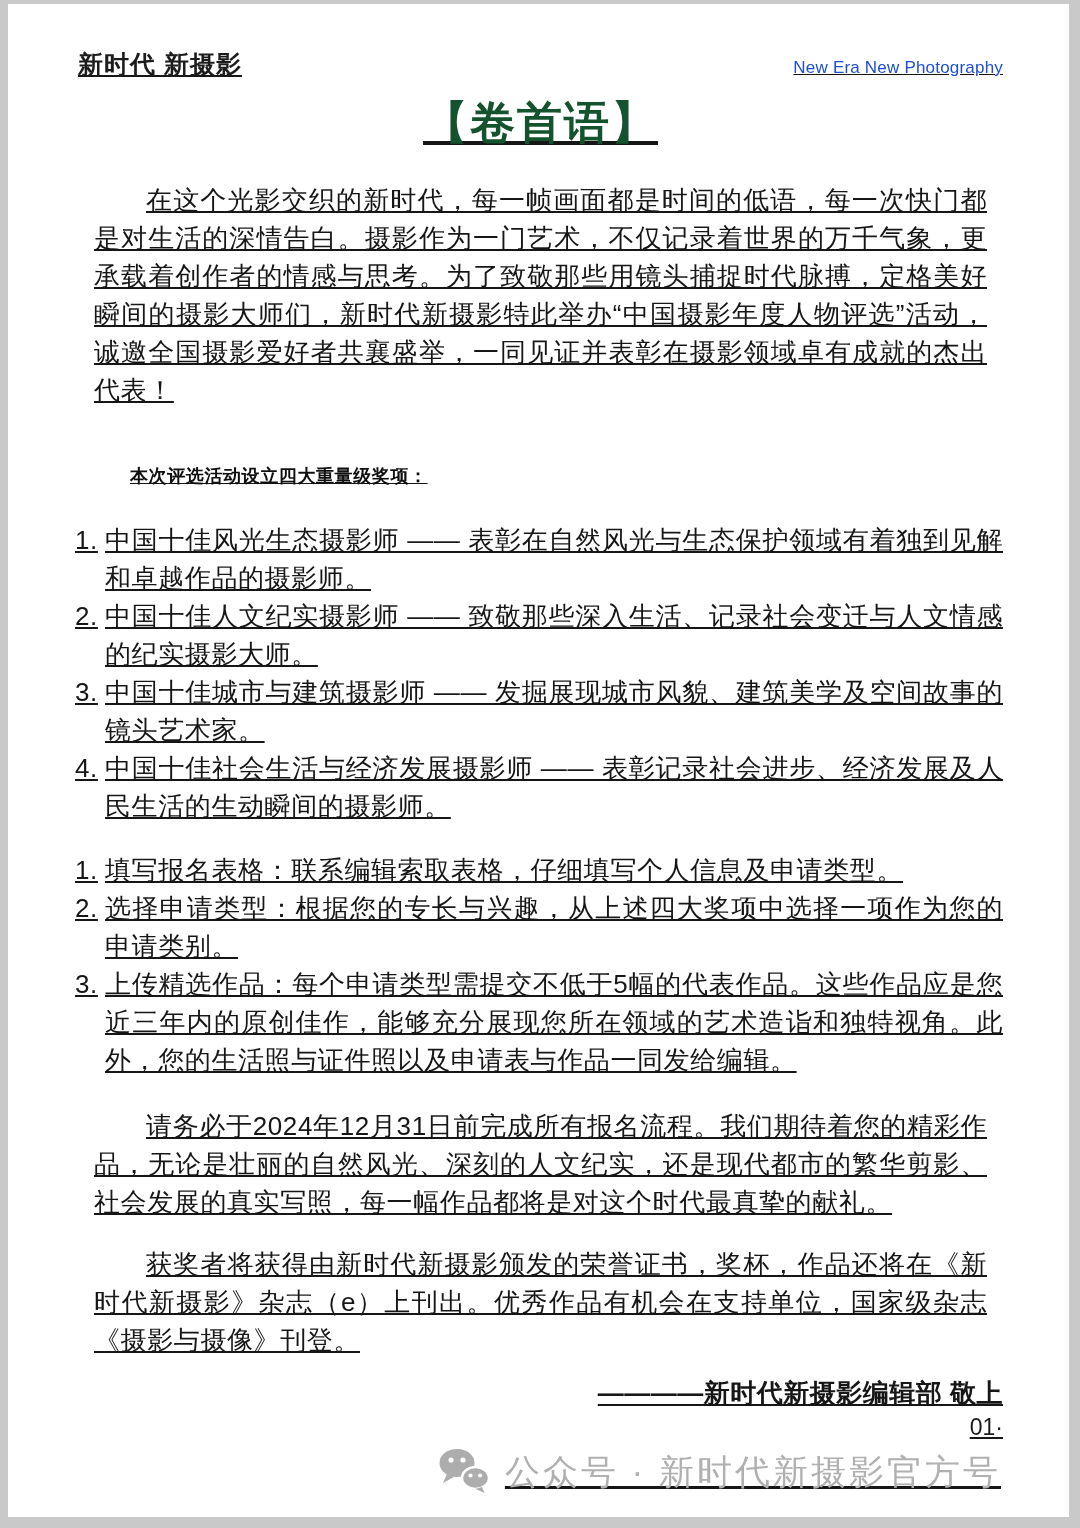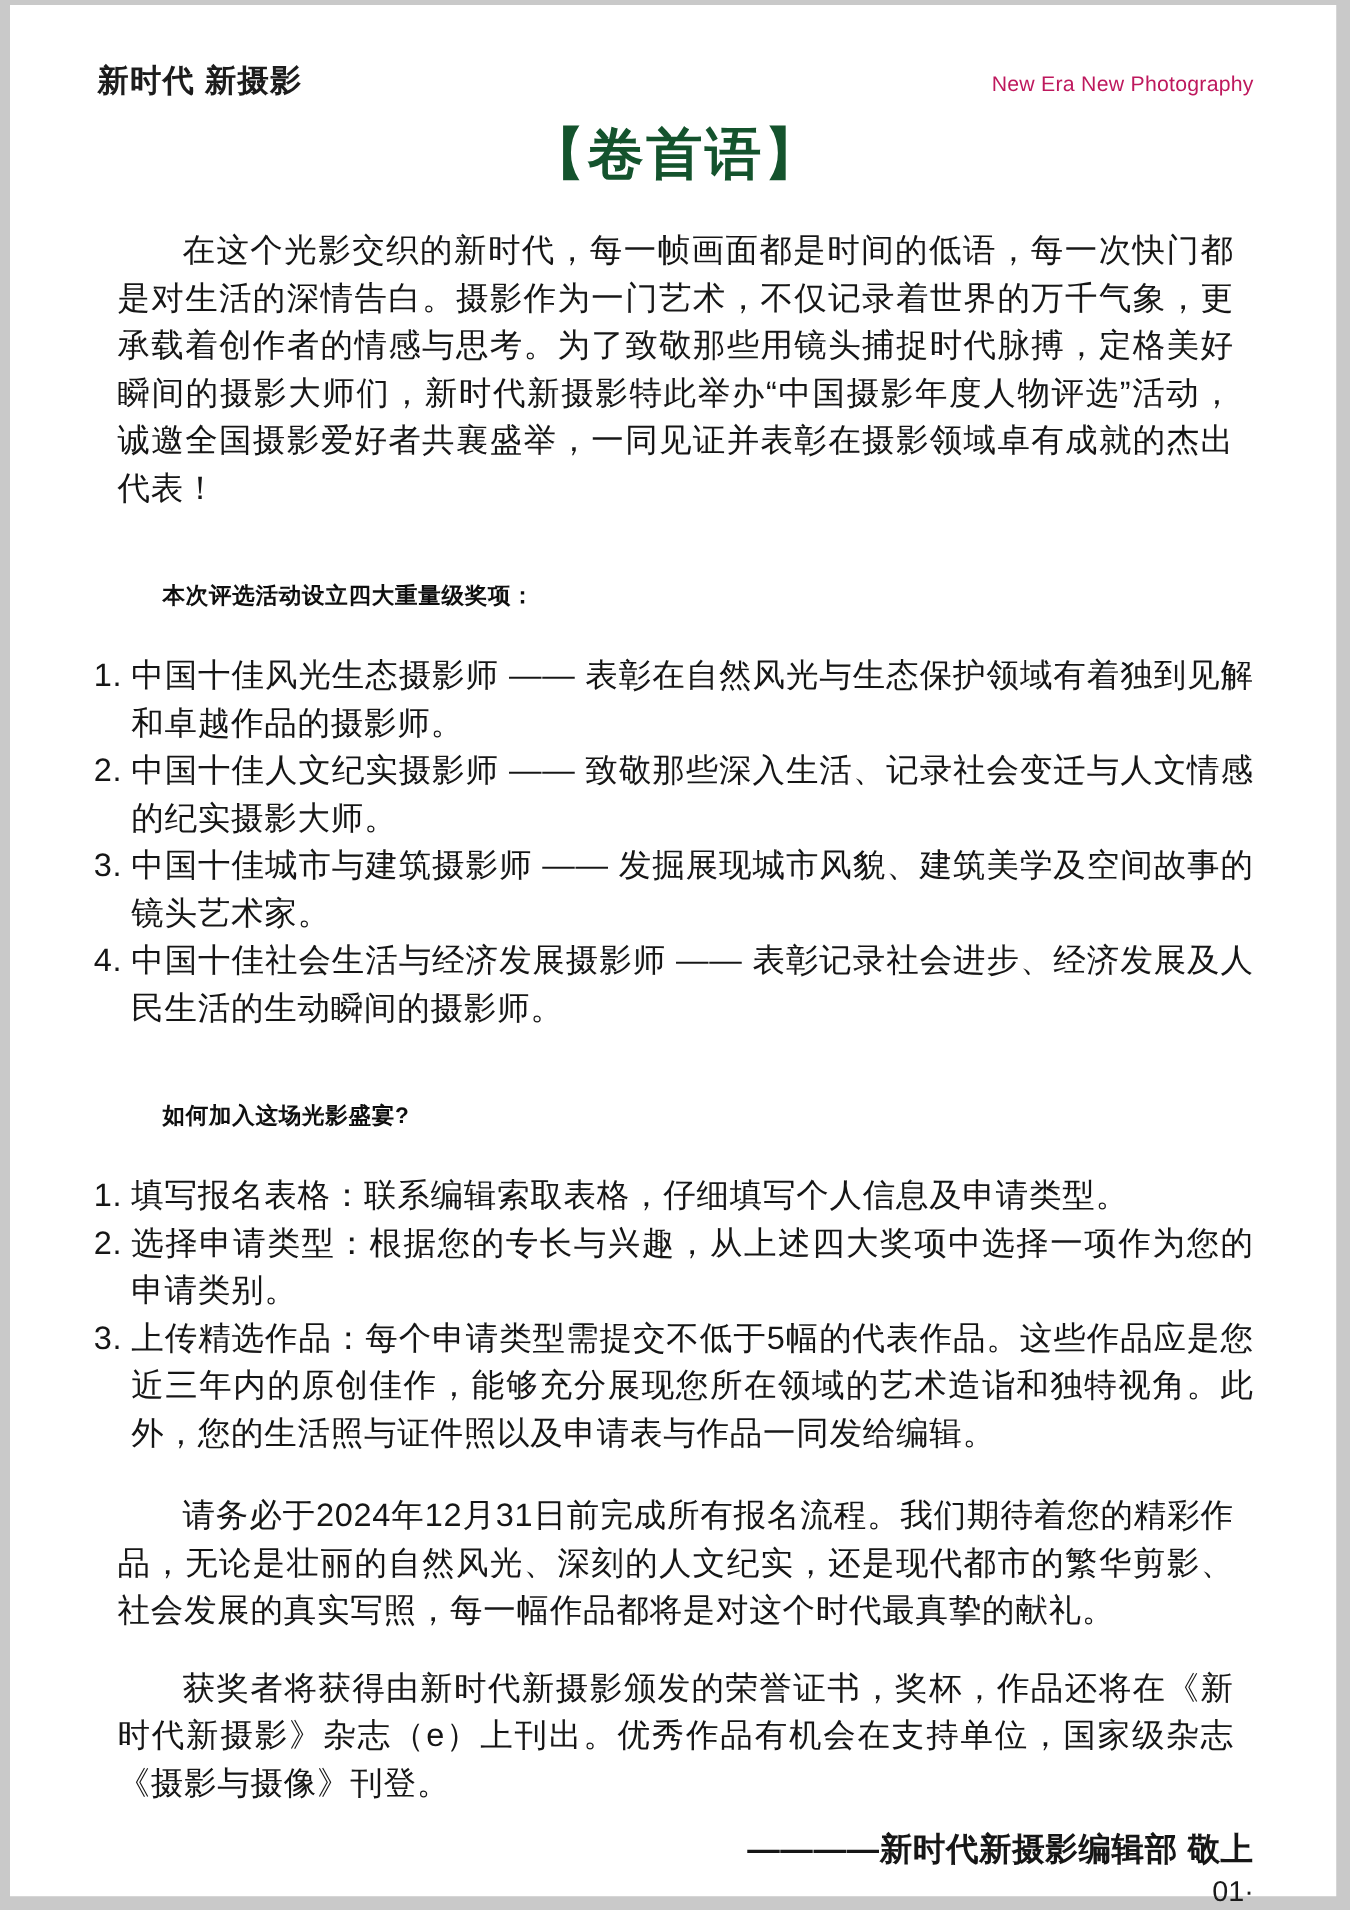--- a/index.html
+++ b/index.html
@@ -9,28 +9,29 @@
     font-family: "Liberation Sans", "DejaVu Sans", sans-serif;
     overflow: hidden;
   }
   .page {
     position: absolute;
     left: 8px; right: 11px; top: 4px; bottom: 11px;
     background: #ffffff;
     padding: 44px 66px 4px 70px;
     box-sizing: border-box;
     color: #161616;
+    text-decoration: underline;
   }
   .header {
     display: flex;
     justify-content: space-between;
     align-items: baseline;
   }
   .brand-zh { font-size: 25px; font-weight: 600; letter-spacing: 1px; color: #1c1c1c; }
-  .brand-en { font-size: 17px; font-weight: 500; color: #be185d; letter-spacing: 0.2px; text-align: center; }
+  .brand-en { font-size: 17px; font-weight: 500; color: #1d4ed8; letter-spacing: 0.2px; text-align: center; }
   .title {
     margin-top: 12px;
     text-align: center;
     font-size: 45px;
     font-weight: 800;
     letter-spacing: 2px;
     color: #14532d;
   }
   .body-text {
     font-size: 26px;
@@ -118,21 +119,20 @@
     <div class="li">
       <span class="num">3.</span>
       <span class="li-text">中国十佳城市与建筑摄影师 —— 发掘展现城市风貌、建筑美学及空间故事的镜头艺术家。</span>
     </div>
     <div class="li">
       <span class="num">4.</span>
       <span class="li-text">中国十佳社会生活与经济发展摄影师 —— 表彰记录社会进步、经济发展及人民生活的生动瞬间的摄影师。</span>
     </div>
   </div>
 
-  <p class="section-heading">如何加入这场光影盛宴?</p>
 
   <div class="body-text num-list">
     <div class="li">
       <span class="num">1.</span>
       <span class="li-text">填写报名表格：联系编辑索取表格，仔细填写个人信息及申请类型。</span>
     </div>
     <div class="li">
       <span class="num">2.</span>
       <span class="li-text">选择申请类型：根据您的专长与兴趣，从上述四大奖项中选择一项作为您的申请类别。</span>
     </div>

